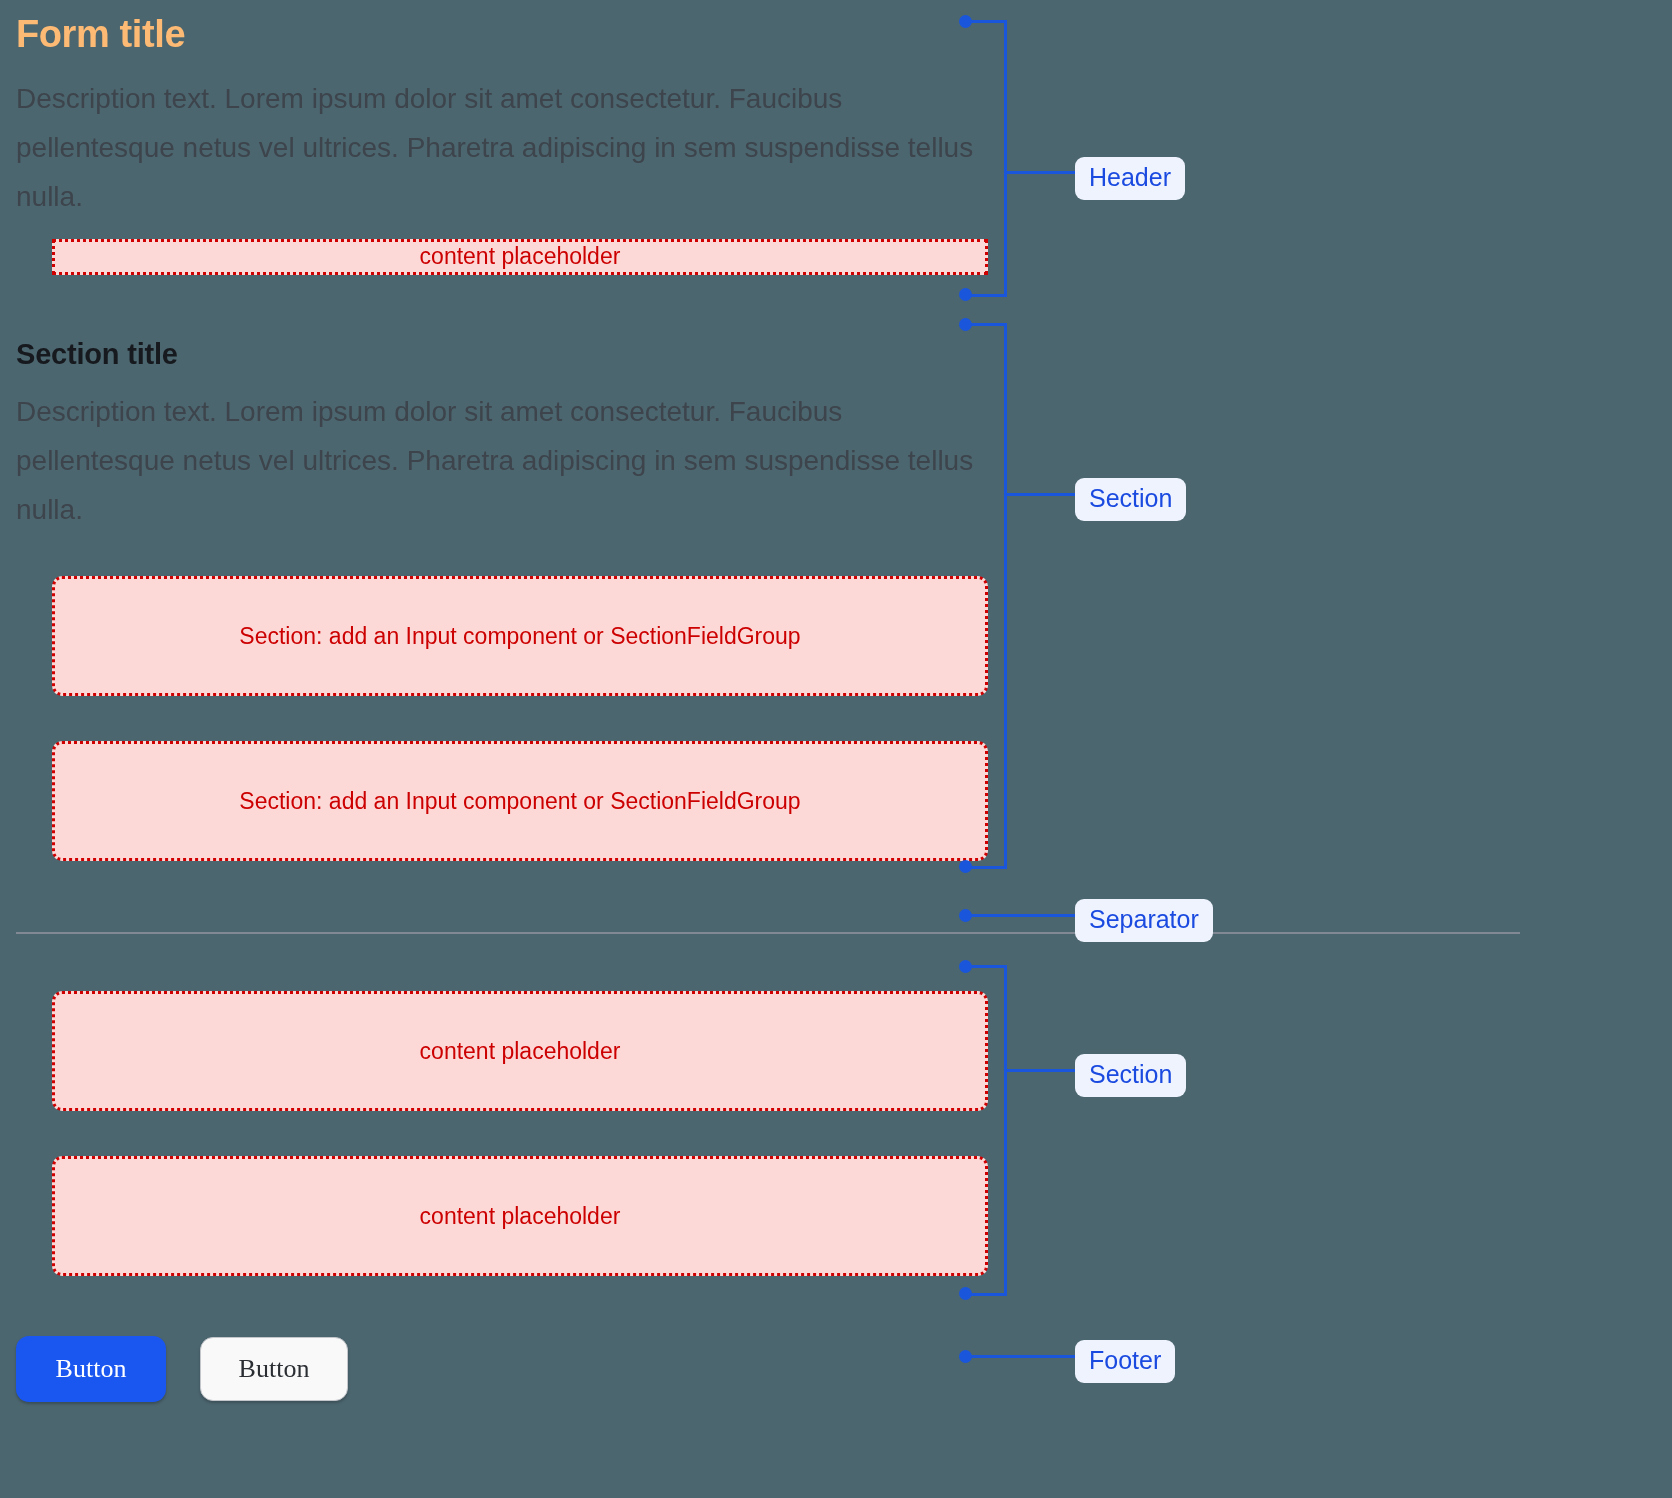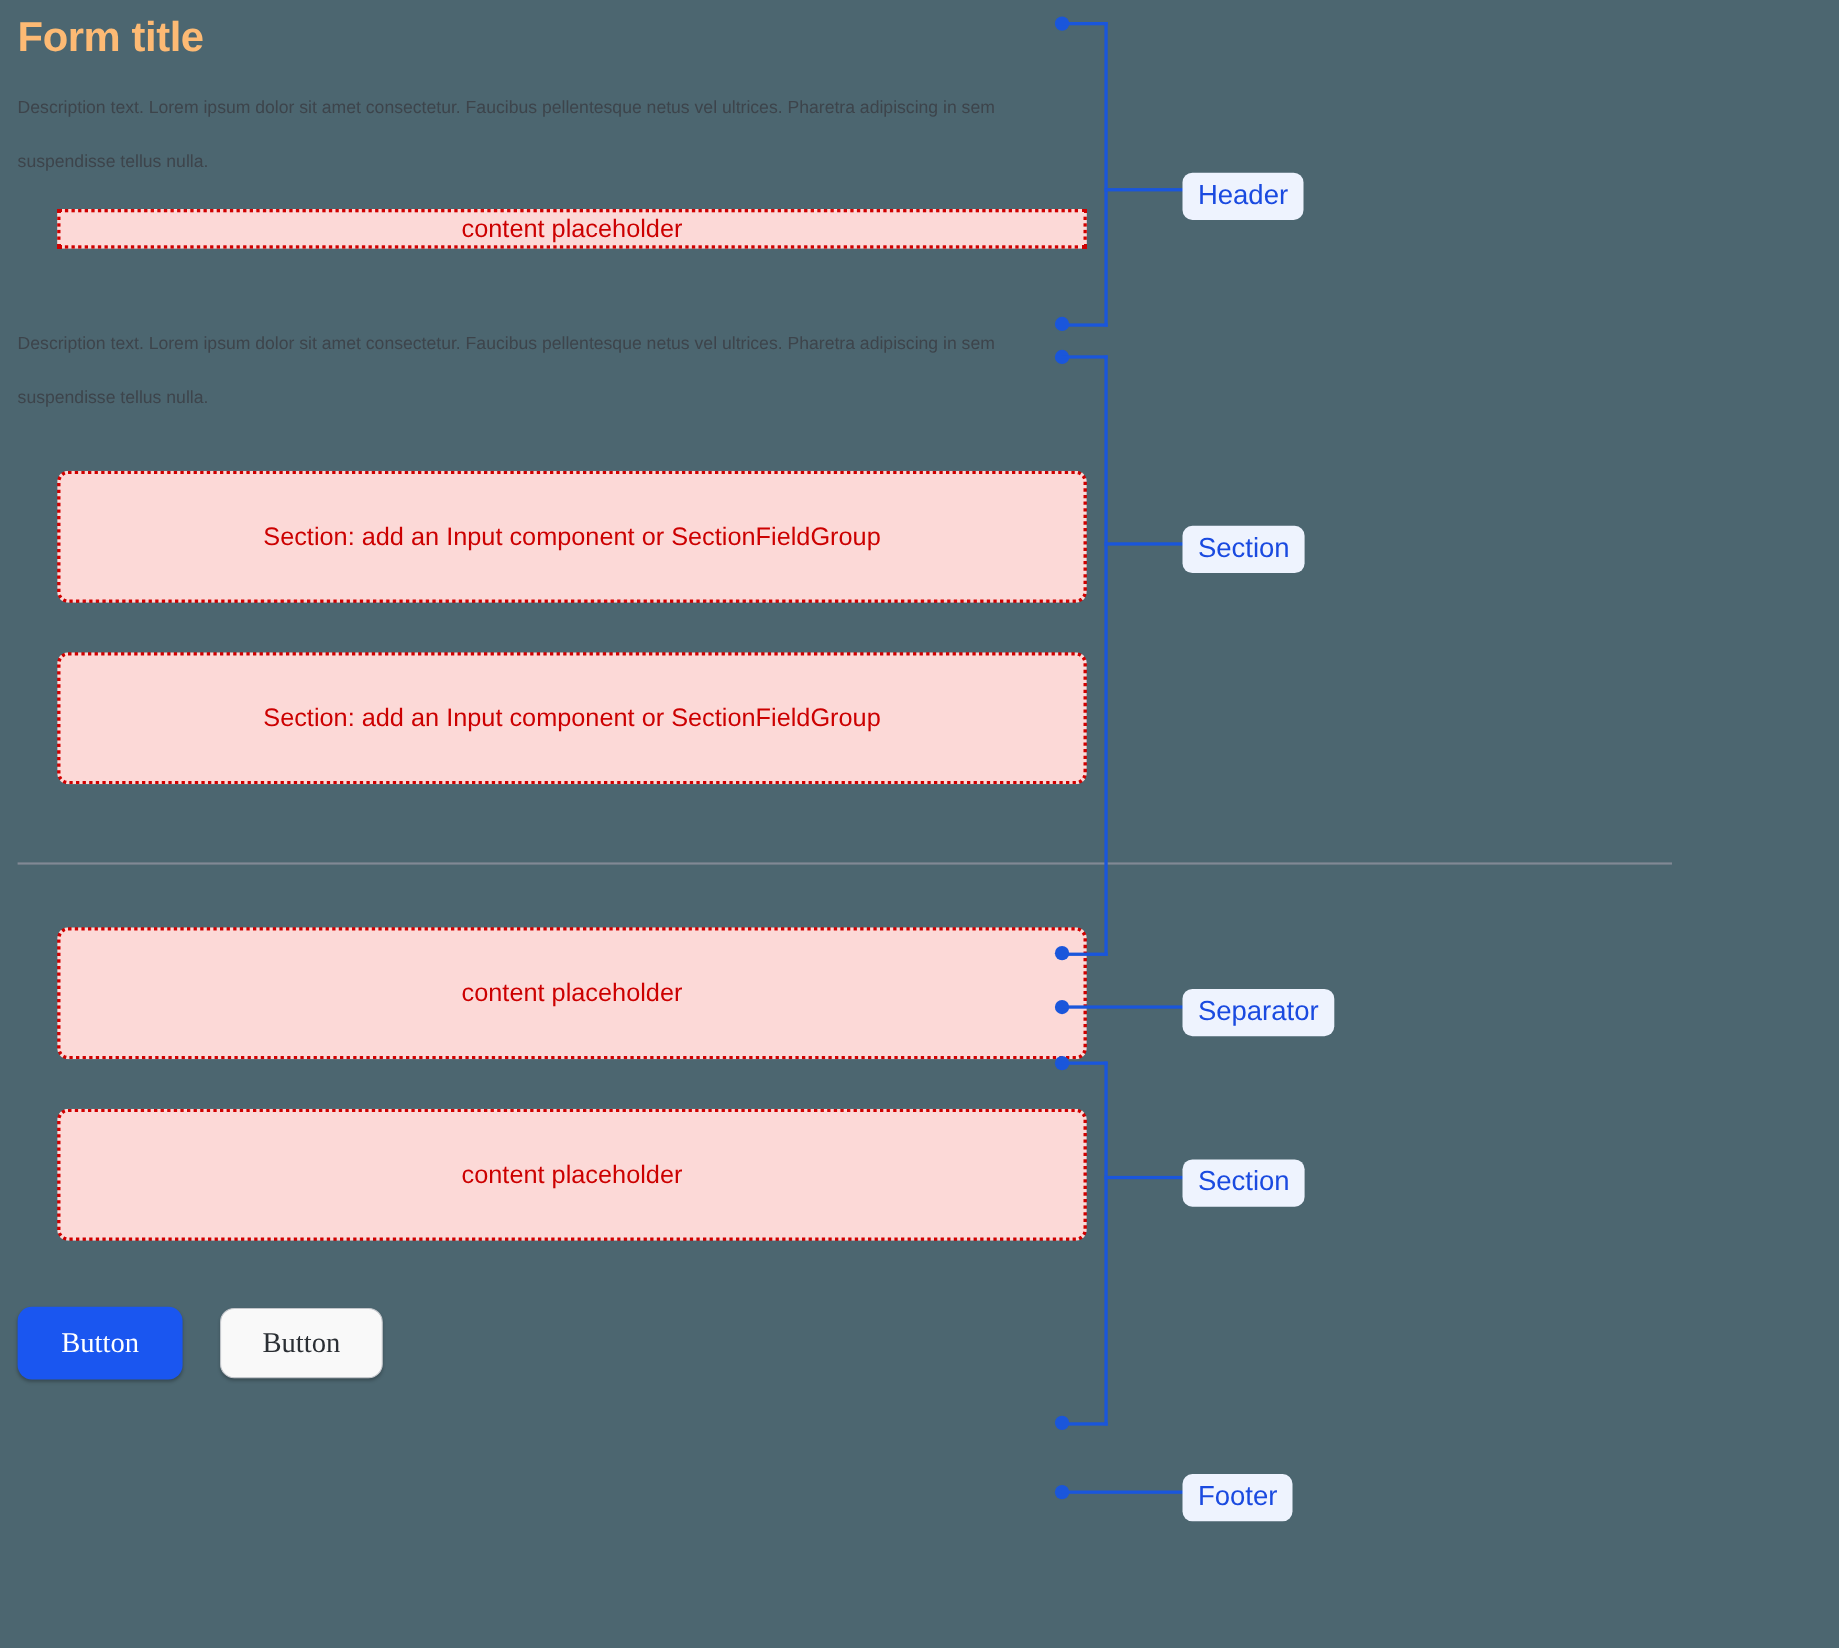--- a/index.html
+++ b/index.html
@@ -33,21 +33,21 @@
   .form-title {
     font-size: 38px;
     font-weight: 700;
     color: #fdba74;
     letter-spacing: -0.4px;
     line-height: 1.2;
     padding-top: 12px;
   }
 
   .desc {
-    font-size: 16px;
+    font-size: 28px;
     line-height: 49px;
     color: #3d444b;
     max-width: 960px;
     margin-top: 16px;
   }
 
   .section-title {
     font-size: 29px;
     font-weight: 700;
     color: #16191d;
@@ -171,20 +171,21 @@
 
   <div class="form-col">
 
     <div>
       <div class="form-title">Form title</div>
       <div class="desc">Description text. Lorem ipsum dolor sit amet consectetur. Faucibus pellentesque netus vel ultrices. Pharetra adipiscing in sem suspendisse tellus nulla.</div>
       <div class="ph ph-thin" style="margin-top:18px;">content placeholder</div>
     </div>
 
     <div style="margin-top:62px;">
+      <div class="section-title">Section title</div>
       <div class="desc">Description text. Lorem ipsum dolor sit amet consectetur. Faucibus pellentesque netus vel ultrices. Pharetra adipiscing in sem suspendisse tellus nulla.</div>
       <div class="ph ph-tall" style="margin-top:42px;">Section: add an Input component or SectionFieldGroup</div>
       <div class="ph ph-tall" style="margin-top:45px;">Section: add an Input component or SectionFieldGroup</div>
     </div>
 
     <div class="separator" style="margin-top:71px;"></div>
 
     <div style="margin-top:57px;">
       <div class="ph ph-tall">content placeholder</div>
       <div class="ph ph-tall" style="margin-top:45px;">content placeholder</div>

